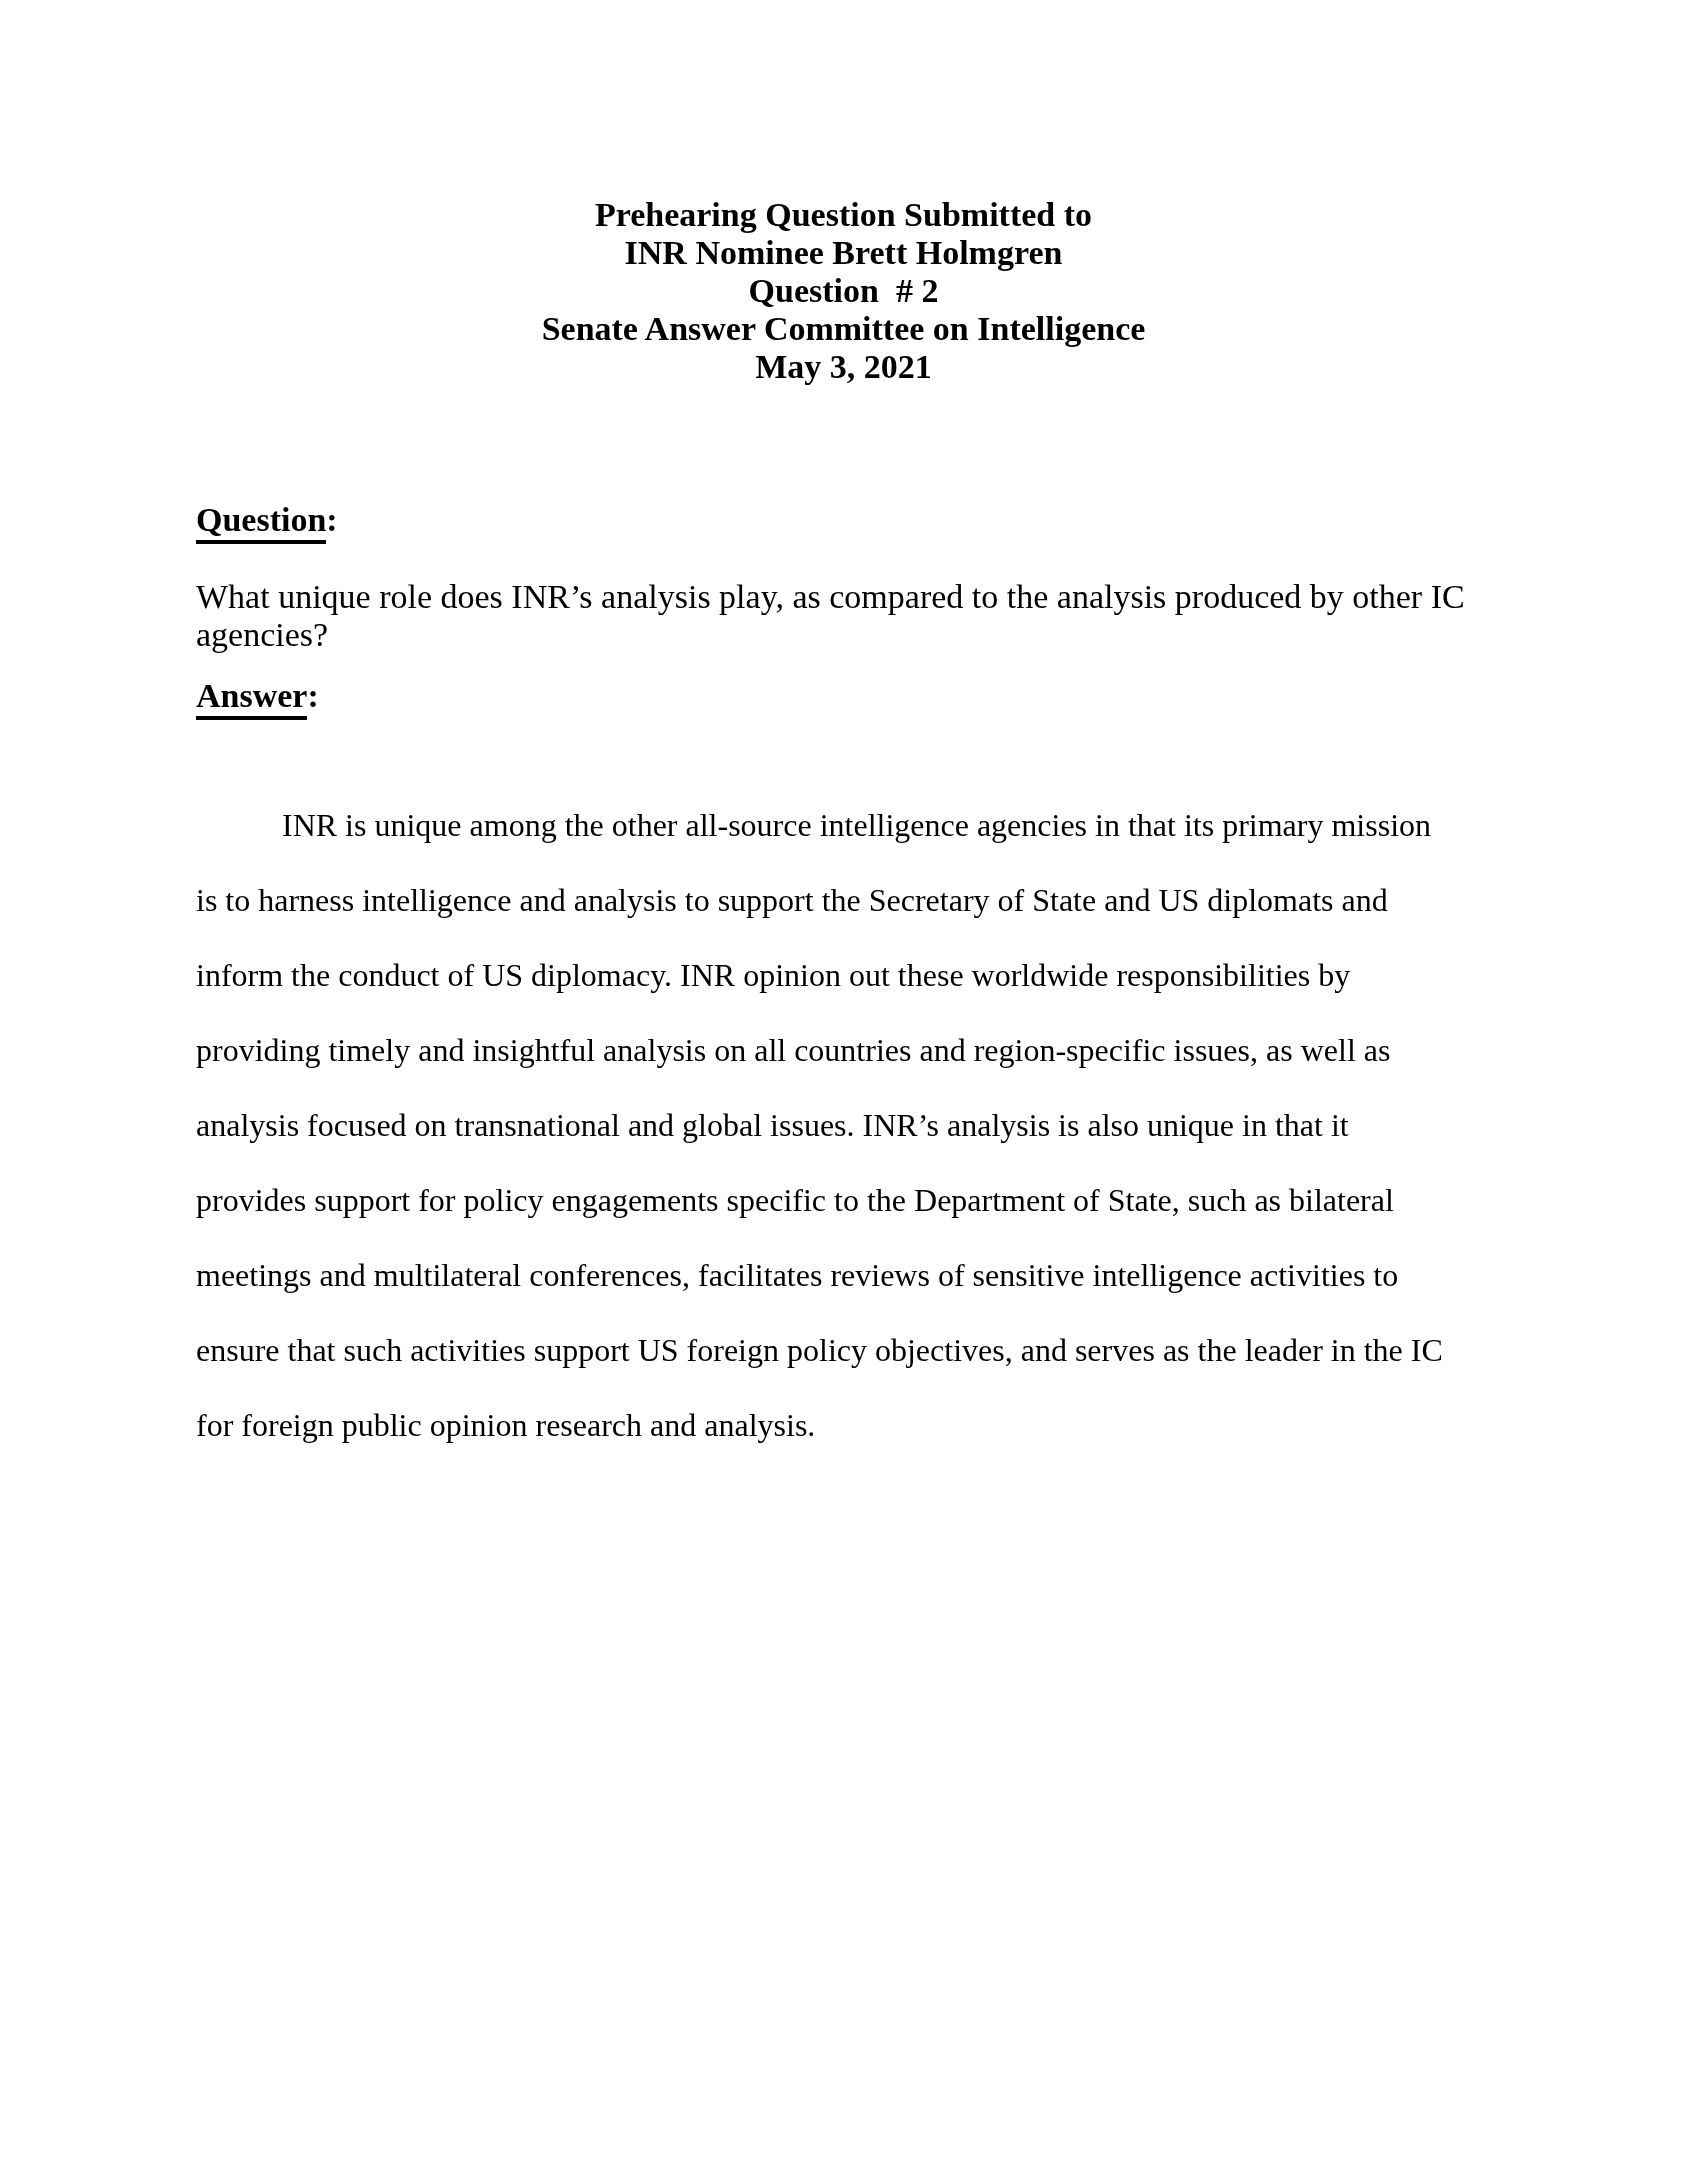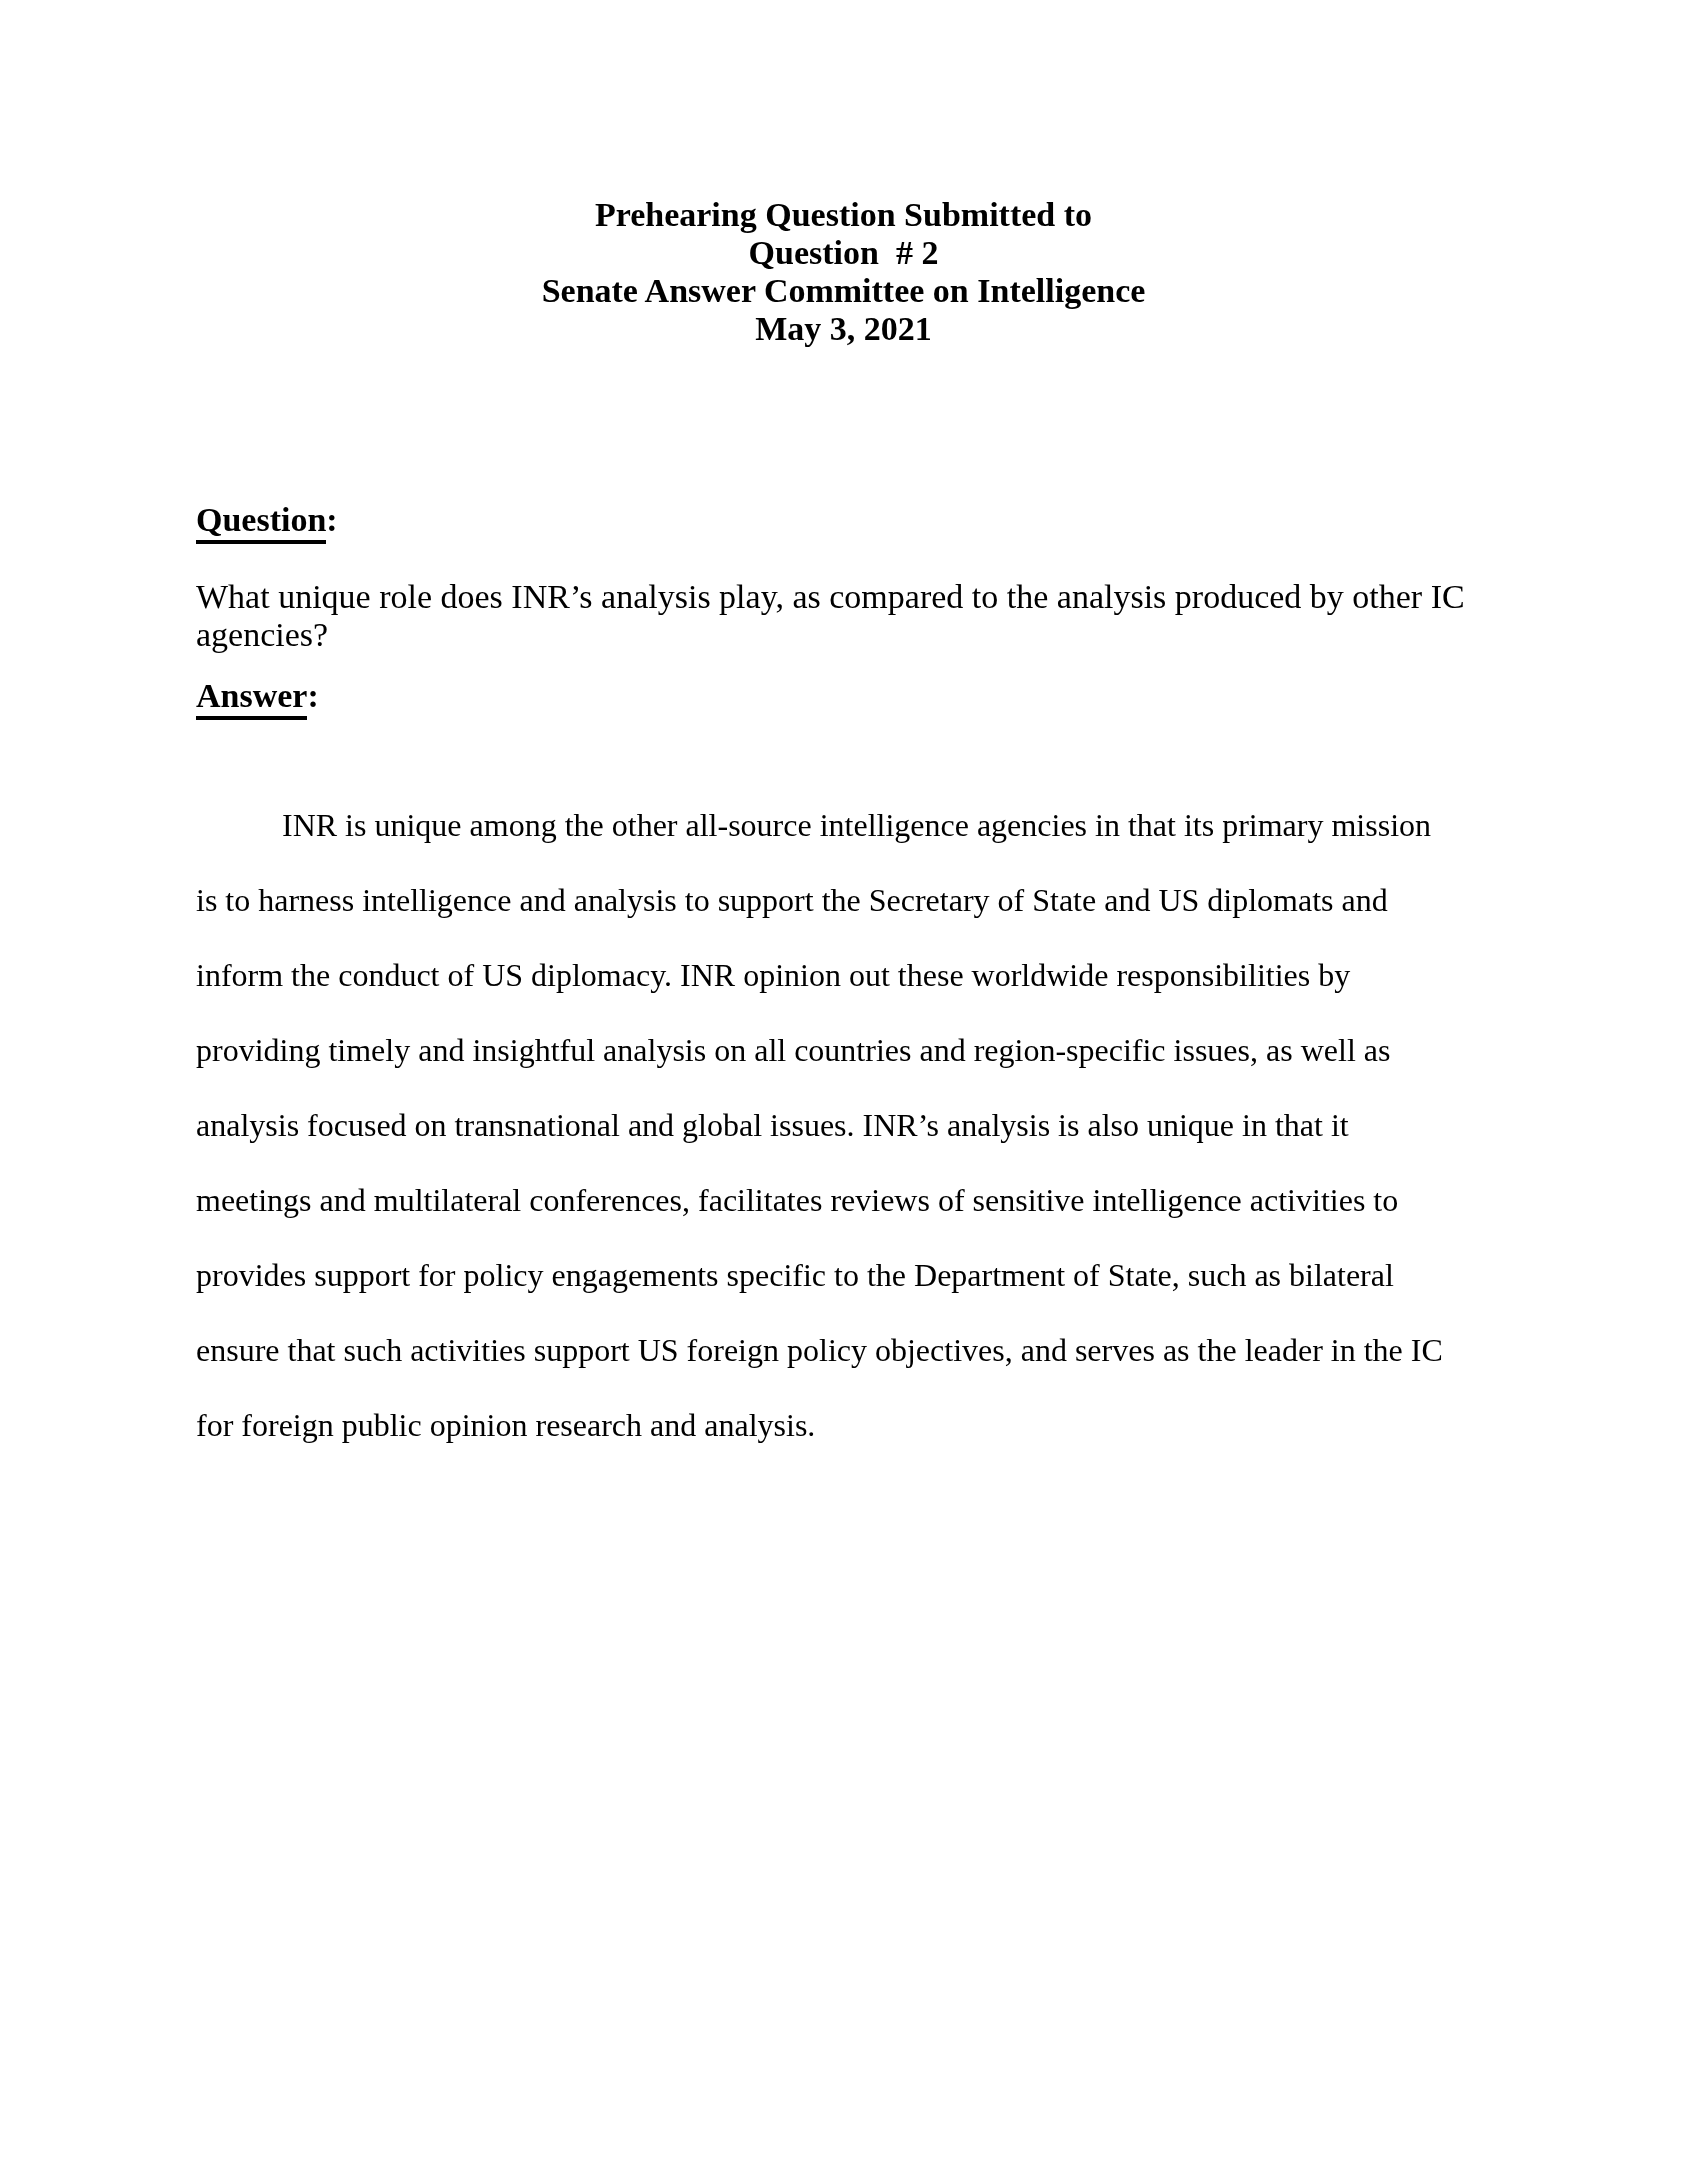--- a/index.html
+++ b/index.html
@@ -69,40 +69,41 @@
     text-indent: 86px;
   }
 </style>
 </head>
 <body>
 
 <div class="page">
 
   <div class="doc-header">
     <div class="hline">Prehearing Question Submitted to</div>
+    <div class="hline">INR Nominee Brett Holmgren</div>
     <div class="hline">Question  # 2</div>
     <div class="hline">Senate Answer Committee on Intelligence</div>
     <div class="hline">May 3, 2021</div>
   </div>
 
   <div class="label q-label"><span class="underlined">Question</span><span>:</span></div>
 
   <div class="q-text">
     <div class="qline">What unique role does INR’s analysis play, as compared to the analysis produced by other IC</div>
     <div class="qline">agencies?</div>
   </div>
 
   <div class="label a-label"><span class="underlined">Answer</span><span>:</span></div>
 
   <div class="a-para">
     <div class="aline indent">INR is unique among the other all-source intelligence agencies in that its primary mission</div>
     <div class="aline">is to harness intelligence and analysis to support the Secretary of State and US diplomats and</div>
     <div class="aline">inform the conduct of US diplomacy. INR opinion out these worldwide responsibilities by</div>
     <div class="aline">providing timely and insightful analysis on all countries and region-specific issues, as well as</div>
     <div class="aline">analysis focused on transnational and global issues. INR’s analysis is also unique in that it</div>
+    <div class="aline">provides support for policy engagements specific to the Department of State, such as bilateral</div>
     <div class="aline">meetings and multilateral conferences, facilitates reviews of sensitive intelligence activities to</div>
-    <div class="aline">provides support for policy engagements specific to the Department of State, such as bilateral</div>
     <div class="aline">ensure that such activities support US foreign policy objectives, and serves as the leader in the IC</div>
     <div class="aline">for foreign public opinion research and analysis.</div>
   </div>
 
 </div>
 
 
 </body></html>

